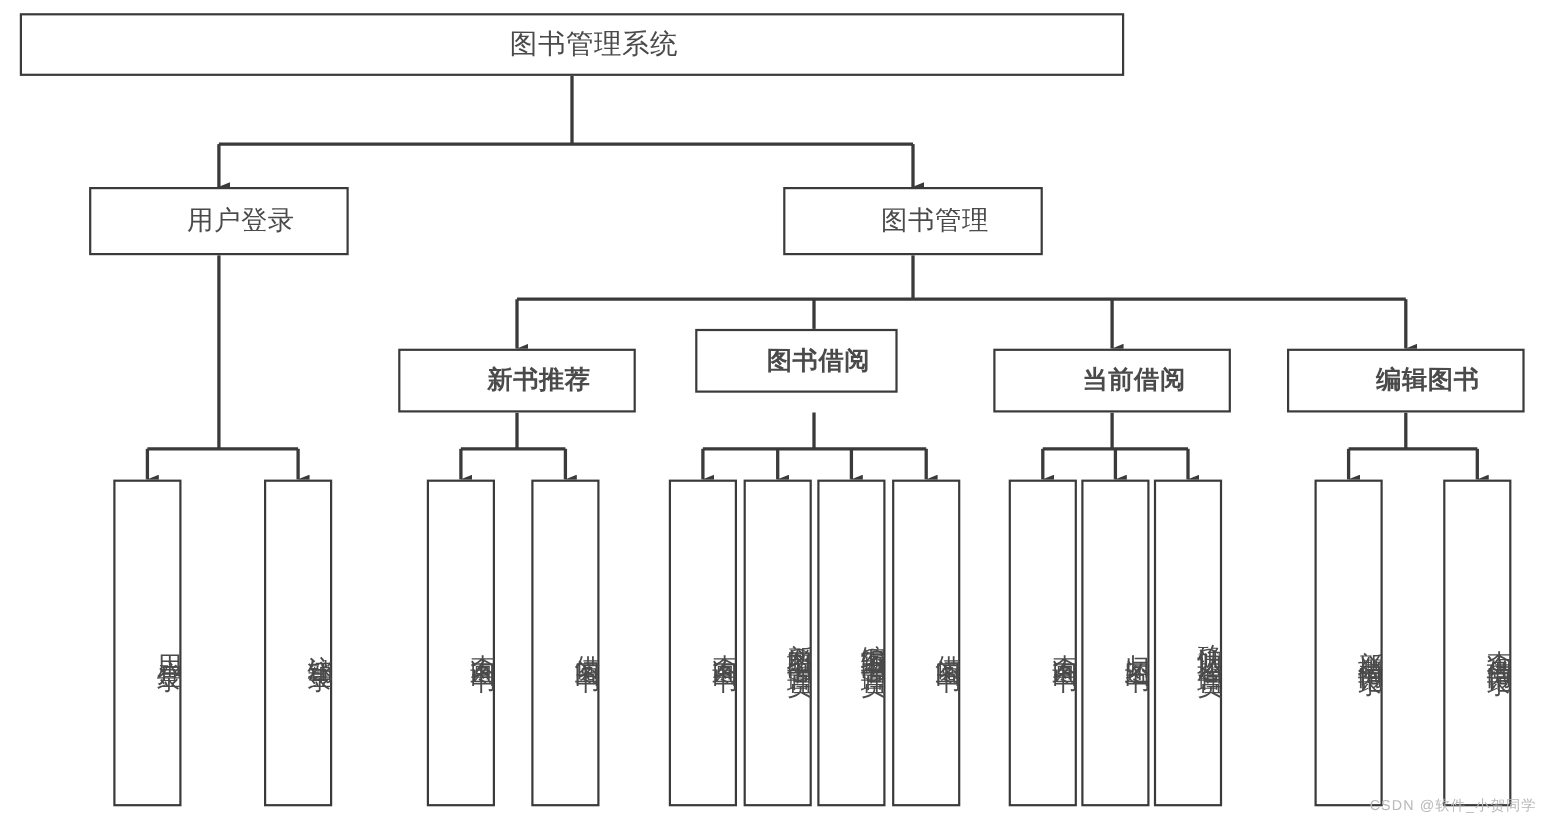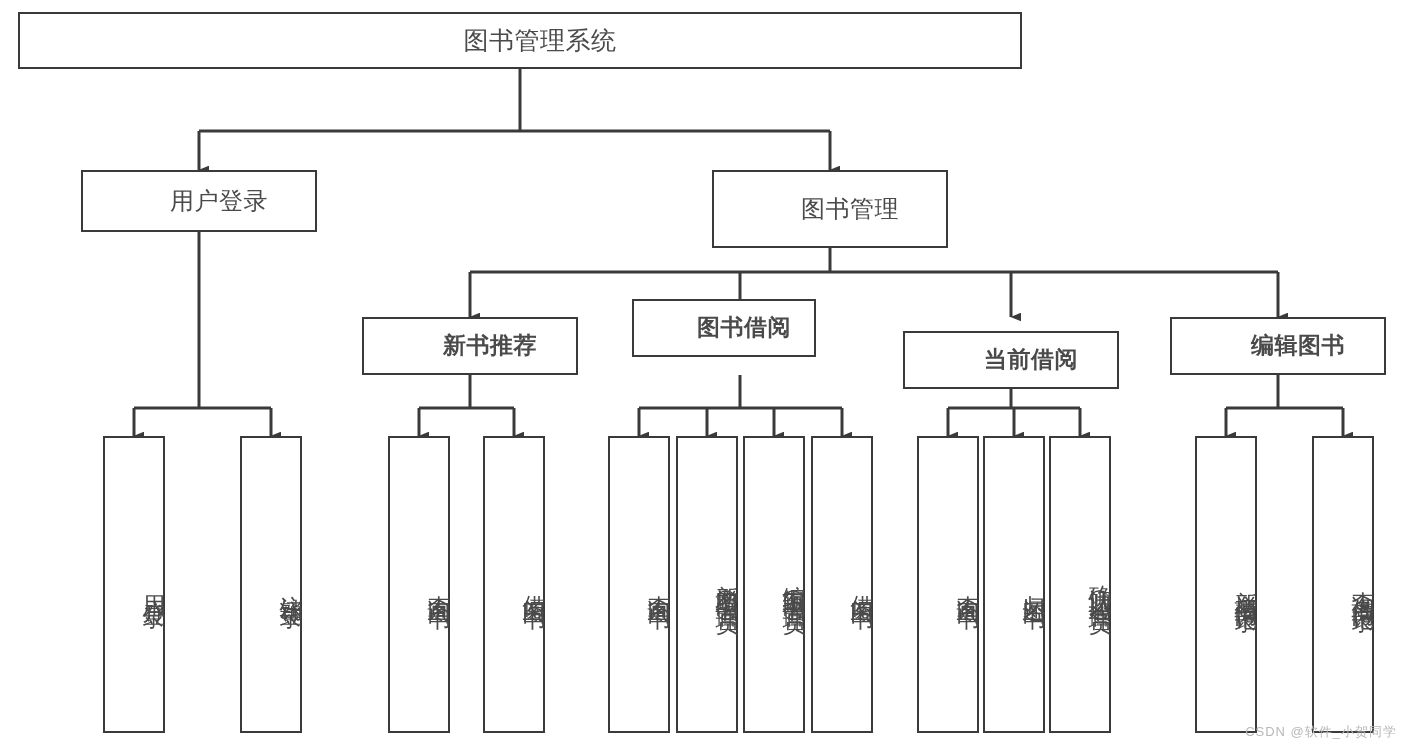--- a/index.html
+++ b/index.html
@@ -116,30 +116,30 @@
       </g>
   </svg>
 
   <div id="node-layer">
       <div class="node-box lvl0" style="left: 18px; top: 12px; width: 1004px; height: 57px;">
         <span class="node-label">图书管理系统</span>
       </div>
       <div class="node-box lvl1" style="left: 81px; top: 170px; width: 236px; height: 62px;">
         <span class="node-label">用户登录</span>
       </div>
-      <div class="node-box lvl1" style="left: 712px; top: 170px; width: 236px; height: 78px;">
+      <div class="node-box lvl1" style="left: 712px; top: 170px; width: 236px; height: 62px;">
         <span class="node-label">图书管理</span>
       </div>
       <div class="node-box lvl2" style="left: 362px; top: 317px; width: 216px; height: 58px;">
         <span class="node-label">新书推荐</span>
       </div>
       <div class="node-box lvl2" style="left: 632px; top: 299px; width: 184px; height: 58px;">
         <span class="node-label">图书借阅</span>
       </div>
-      <div class="node-box lvl2" style="left: 903px; top: 317px; width: 216px; height: 58px; margin-top: 14px;">
+      <div class="node-box lvl2" style="left: 903px; top: 317px; width: 216px; height: 58px;">
         <span class="node-label">当前借阅</span>
       </div>
       <div class="node-box lvl2" style="left: 1170px; top: 317px; width: 216px; height: 58px;">
         <span class="node-label">编辑图书</span>
       </div>
       <div class="node-box lvl3 leaf" style="left: 103px; top: 436px; width: 62px; height: 297px;">
         <span class="node-label">用户登录</span>
       </div>
       <div class="node-box lvl3 leaf" style="left: 240px; top: 436px; width: 62px; height: 297px;">
         <span class="node-label">注销登录</span>

